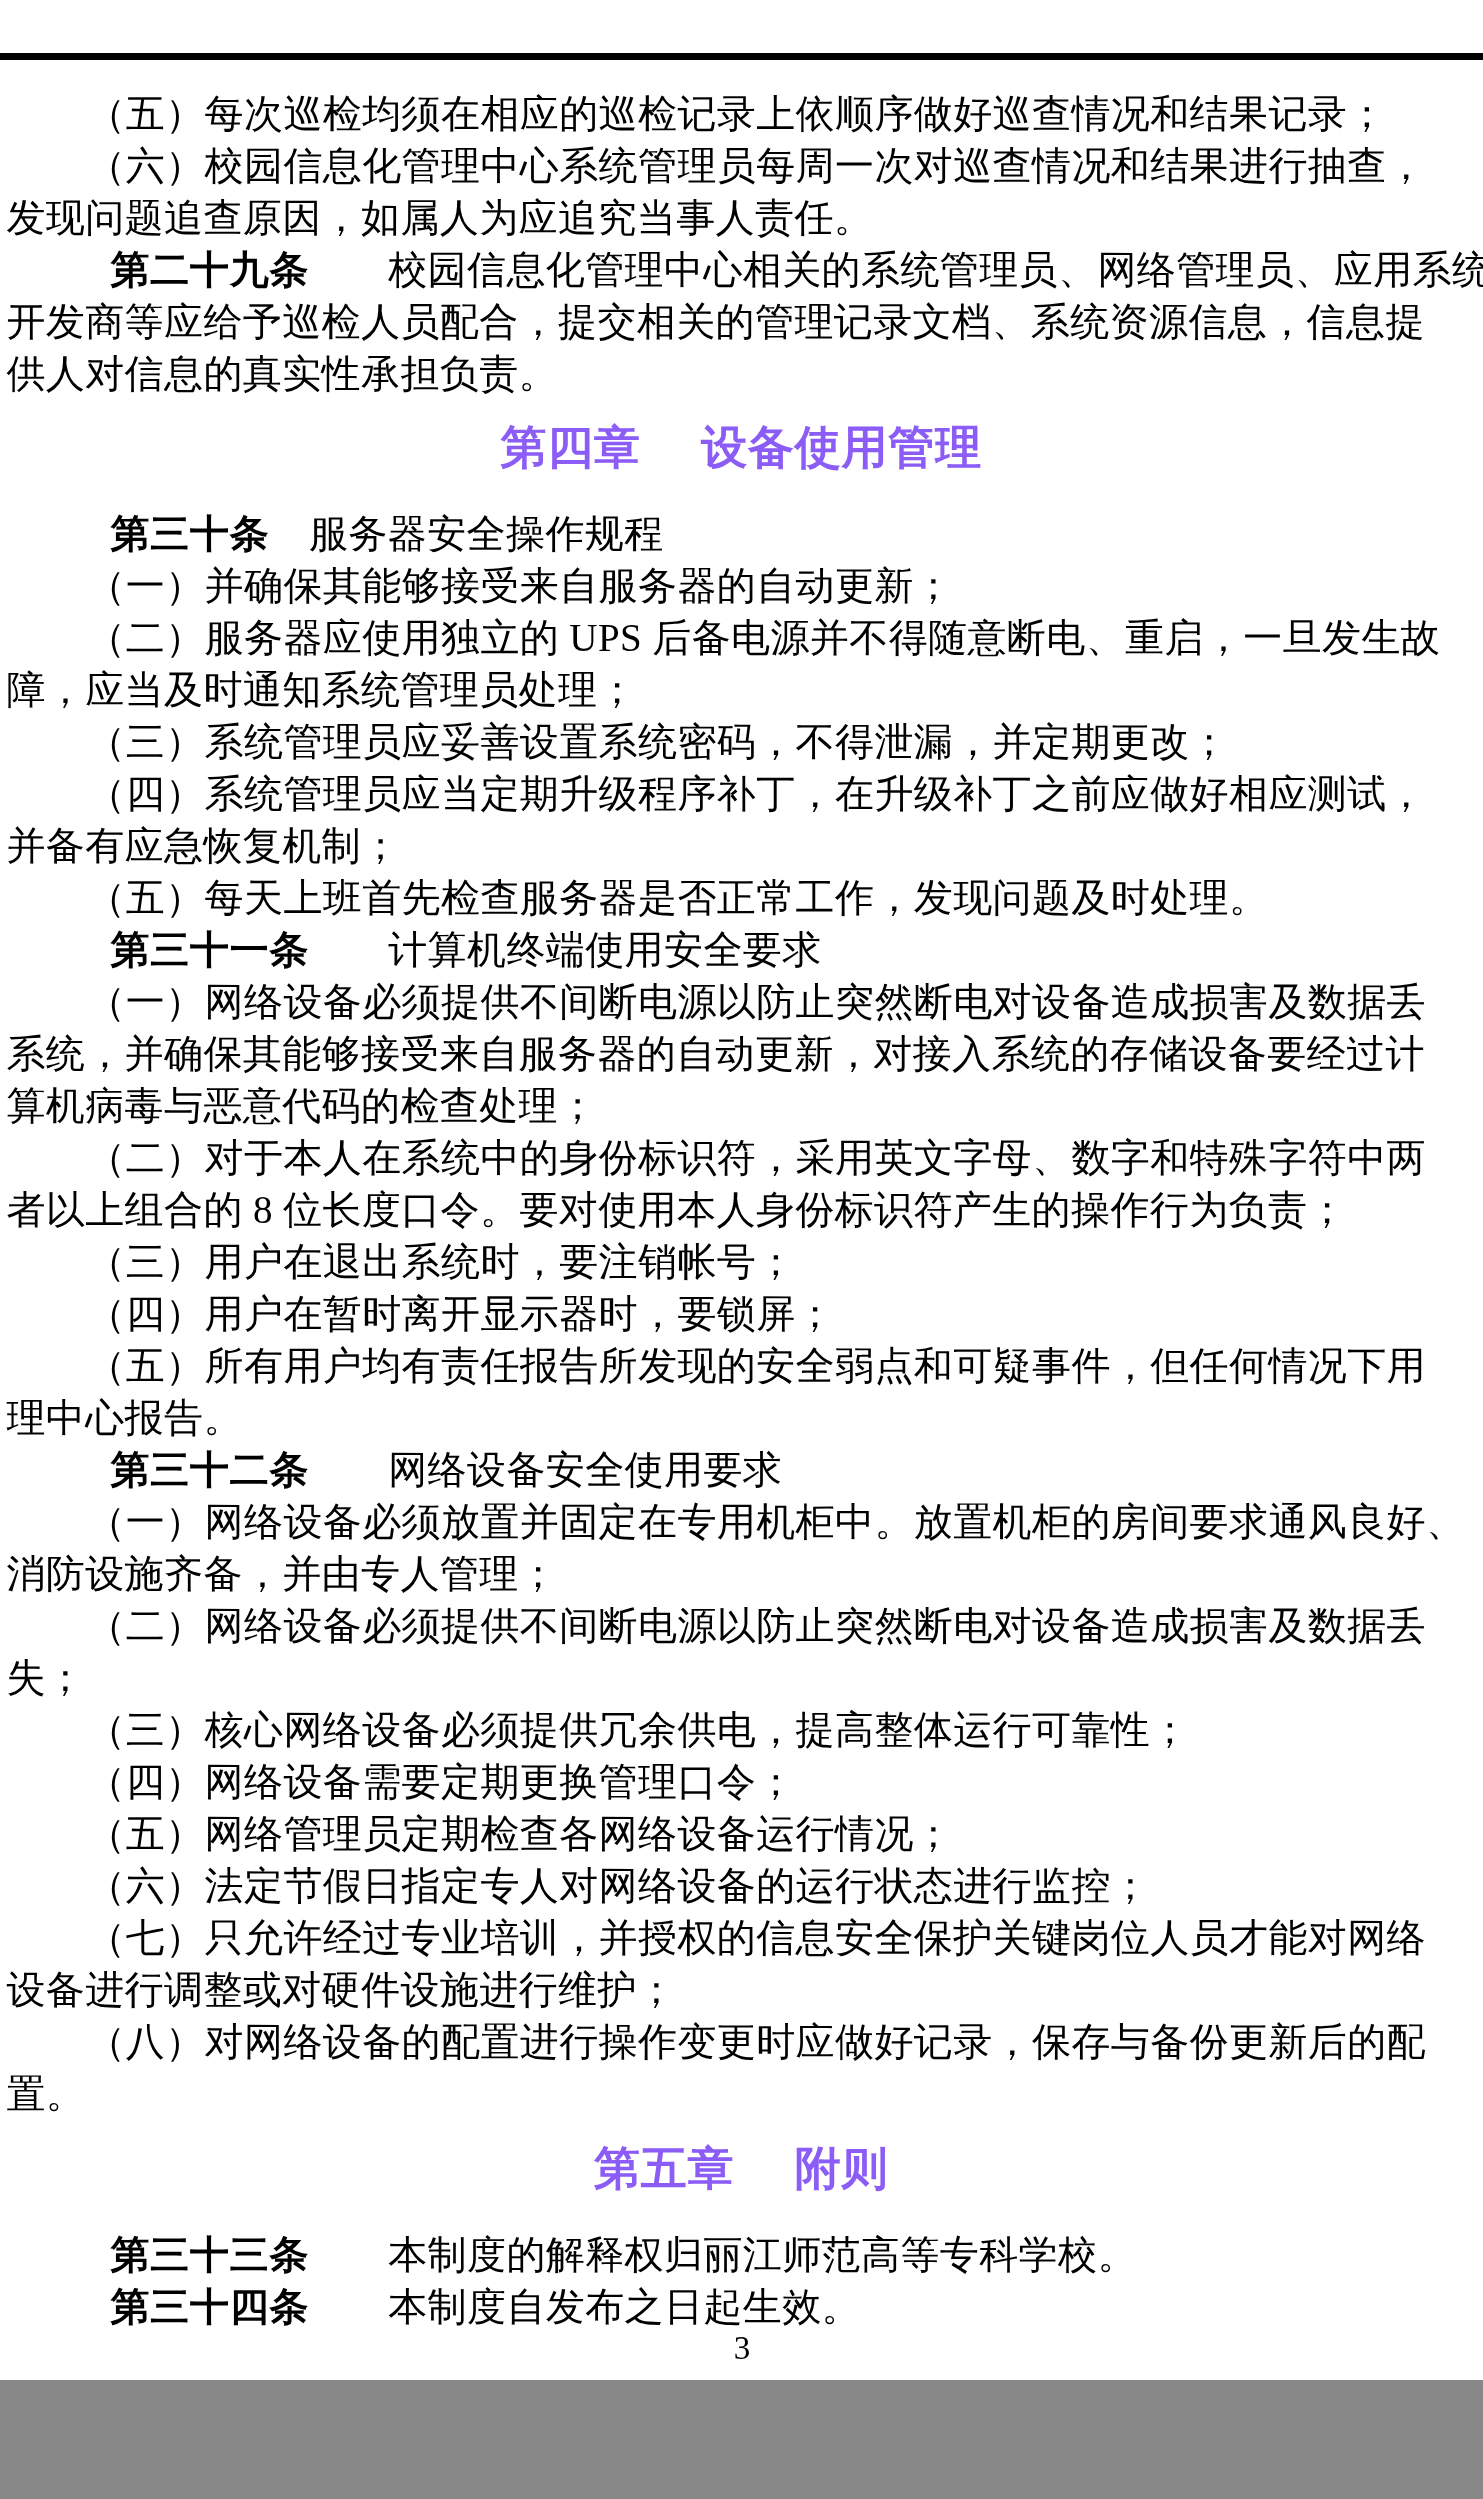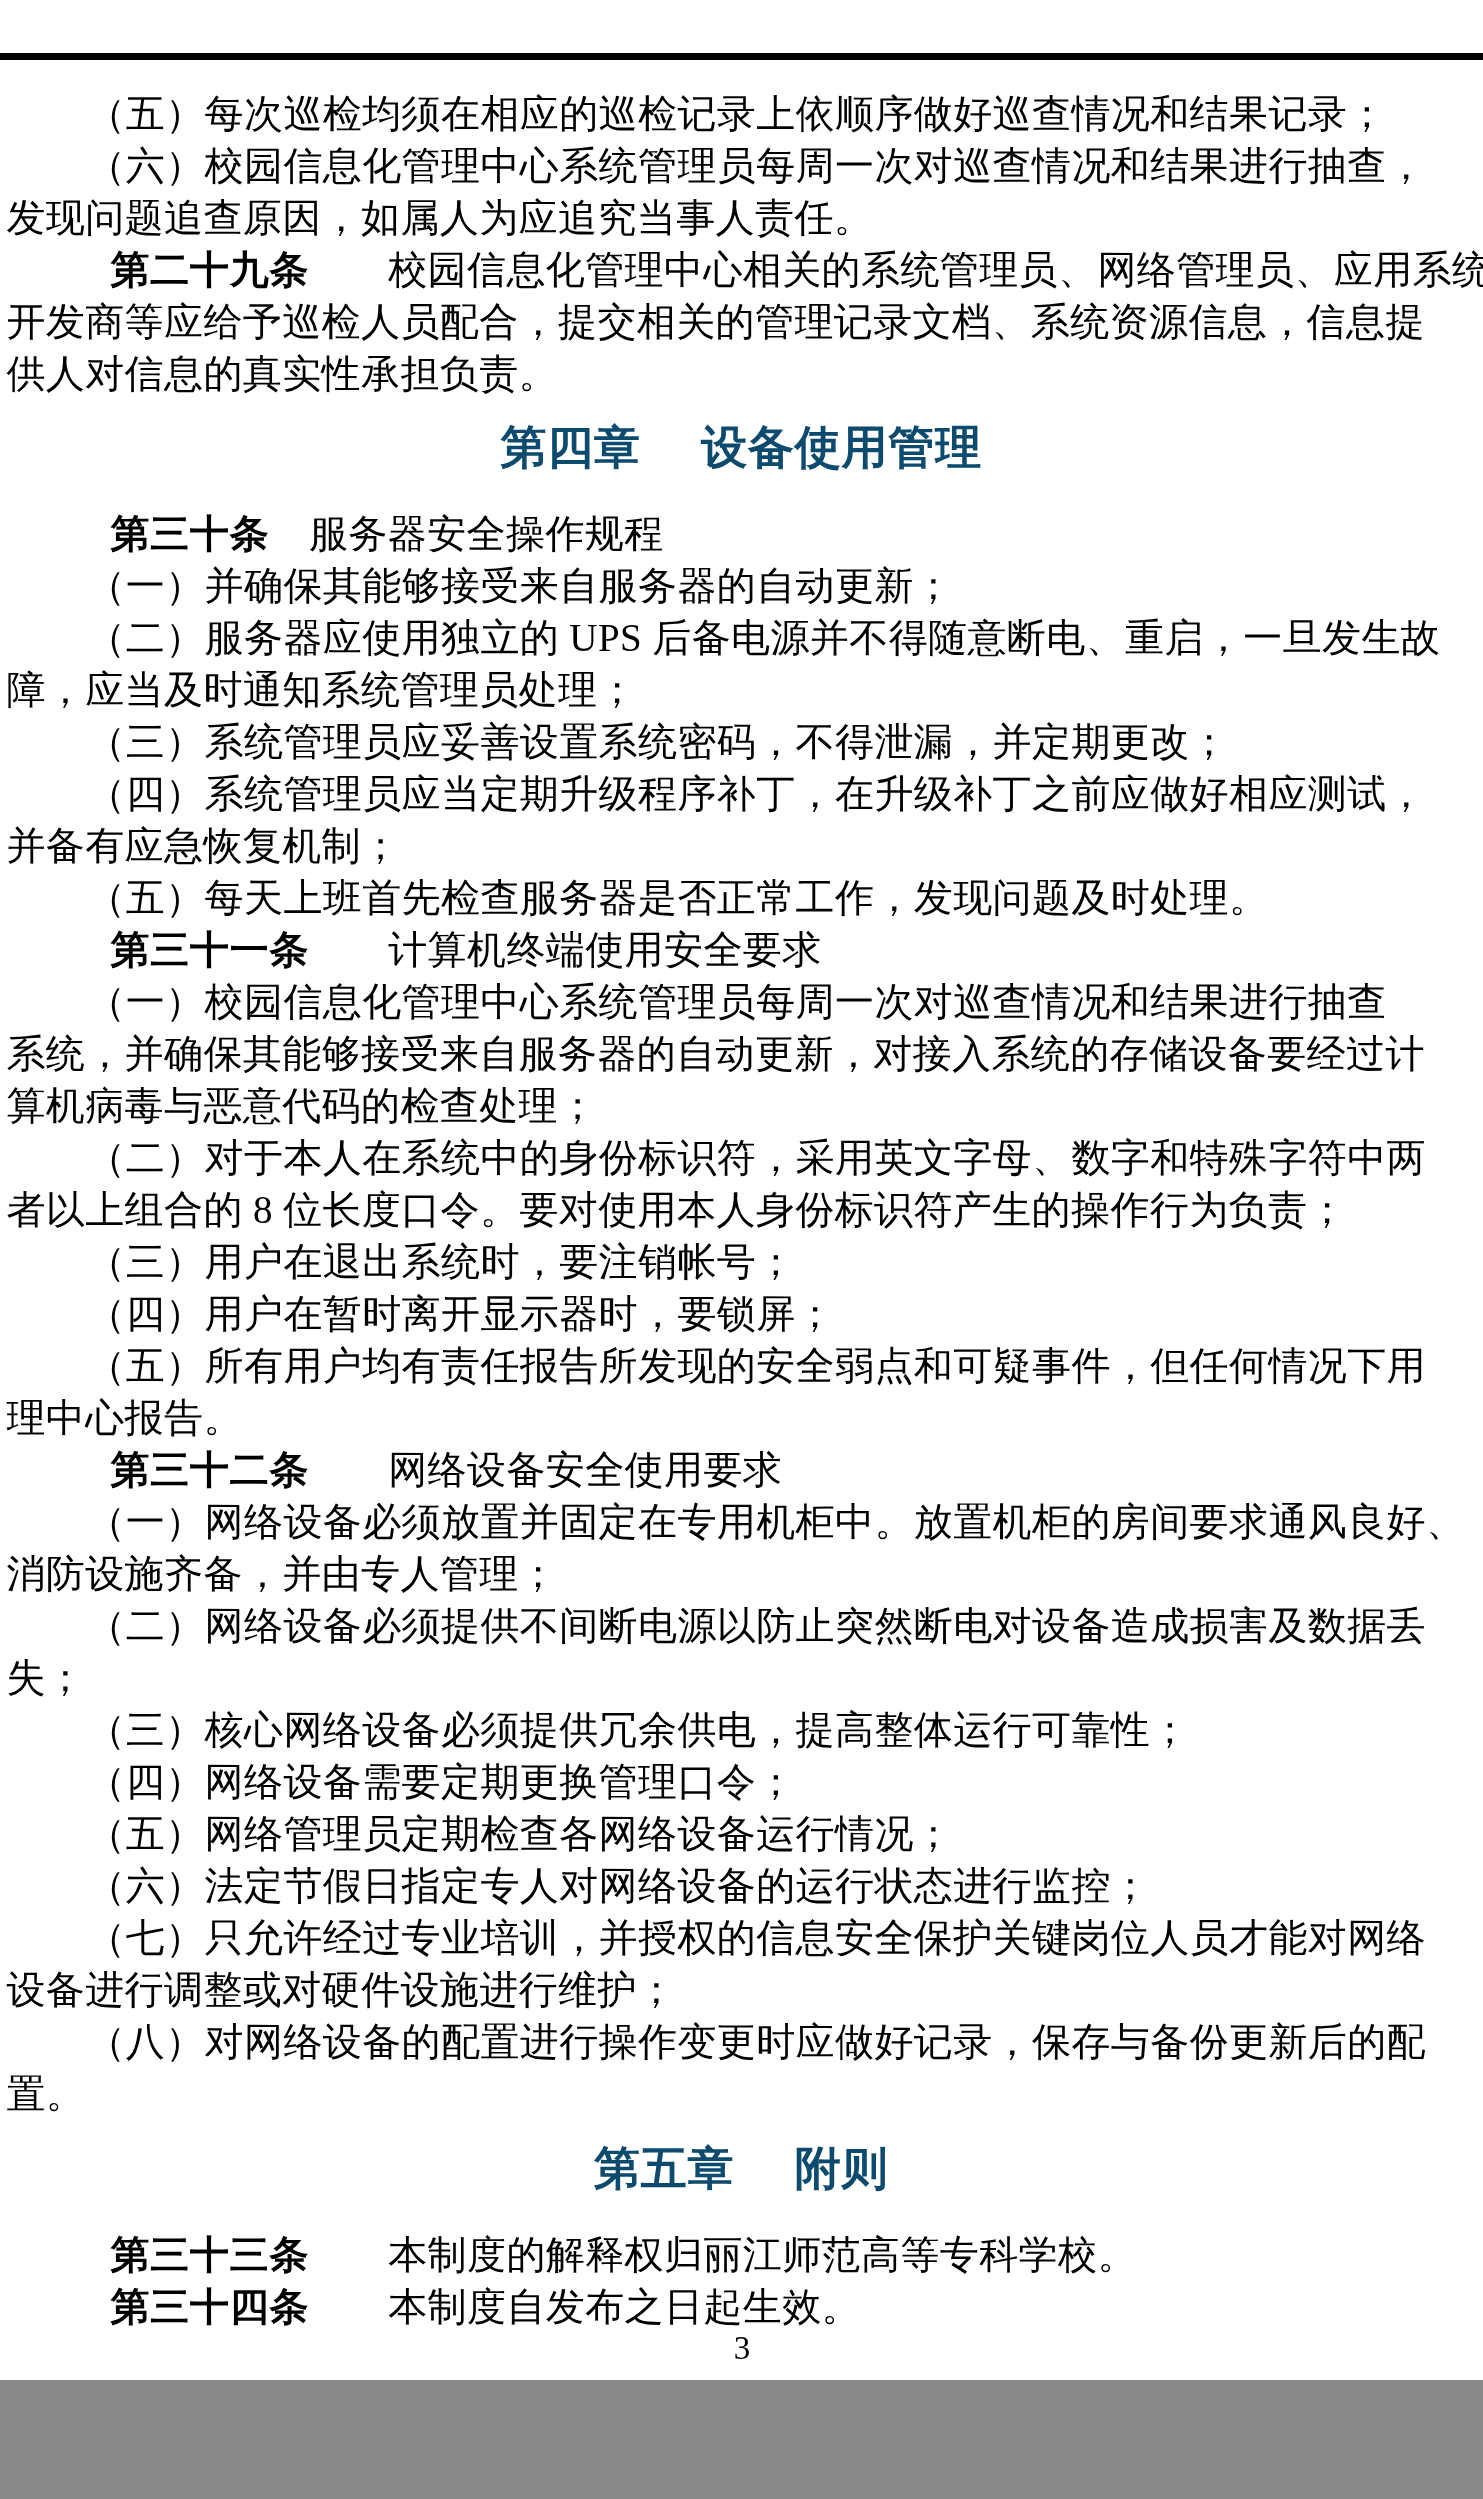--- a/index.html
+++ b/index.html
@@ -50,21 +50,21 @@
   }
   .chapter {
     font-family: "Liberation Sans", "DejaVu Sans", sans-serif;
     font-weight: 700;
     font-size: 46px;
     line-height: 61px;
     text-align: center;
     letter-spacing: 0.8px;
     white-space: pre;
     margin: 17.5px 0 30px 0;
-    color: #0c4a6e;
+    color: #8b5cf6;
   }
   .footer {
     position: absolute;
     bottom: 12.8px;
     left: 0;
     right: 0;
     text-align: center;
     font-family: "Liberation Serif", "DejaVu Serif", serif;
     font-size: 33px;
     color: #000;
@@ -85,21 +85,21 @@
       <div class="chapter"><span>第四章　 设备使用管理</span></div>
       <div class="line indent"><span class="b">第三十条</span><span>　服务器安全操作规程</span></div>
       <div class="line indent"><span>（一）并确保其能够接受来自服务器的自动更新；</span></div>
       <div class="line indent"><span>（二）服务器应使用独立的 UPS 后备电源并不得随意断电、重启，一旦发生故</span></div>
       <div class="line"><span>障，应当及时通知系统管理员处理；</span></div>
       <div class="line indent"><span>（三）系统管理员应妥善设置系统密码，不得泄漏，并定期更改；</span></div>
       <div class="line indent"><span>（四）系统管理员应当定期升级程序补丁，在升级补丁之前应做好相应测试，</span></div>
       <div class="line"><span>并备有应急恢复机制；</span></div>
       <div class="line indent"><span>（五）每天上班首先检查服务器是否正常工作，发现问题及时处理。</span></div>
       <div class="line indent"><span class="b">第三十一条</span><span>　　计算机终端使用安全要求</span></div>
-      <div class="line indent"><span>（一）校园信息化管理中心系统管理员每周一次对巡查情况和结果进行抽查</span></div>
+      <div class="line indent"><span>（一）网络设备必须提供不间断电源以防止突然断电对设备造成损害及数据丢</span></div>
       <div class="line"><span>系统，并确保其能够接受来自服务器的自动更新，对接入系统的存储设备要经过计</span></div>
       <div class="line"><span>算机病毒与恶意代码的检查处理；</span></div>
       <div class="line indent"><span>（二）对于本人在系统中的身份标识符，采用英文字母、数字和特殊字符中两</span></div>
       <div class="line"><span>者以上组合的 8 位长度口令。要对使用本人身份标识符产生的操作行为负责；</span></div>
       <div class="line indent"><span>（三）用户在退出系统时，要注销帐号；</span></div>
       <div class="line indent"><span>（四）用户在暂时离开显示器时，要锁屏；</span></div>
       <div class="line indent"><span>（五）所有用户均有责任报告所发现的安全弱点和可疑事件，但任何情况下用</span></div>
       <div class="line"><span>理中心报告。</span></div>
       <div class="line indent"><span class="b">第三十二条</span><span>　　网络设备安全使用要求</span></div>
       <div class="line indent"><span>（一）网络设备必须放置并固定在专用机柜中。放置机柜的房间要求通风良好、</span></div>

